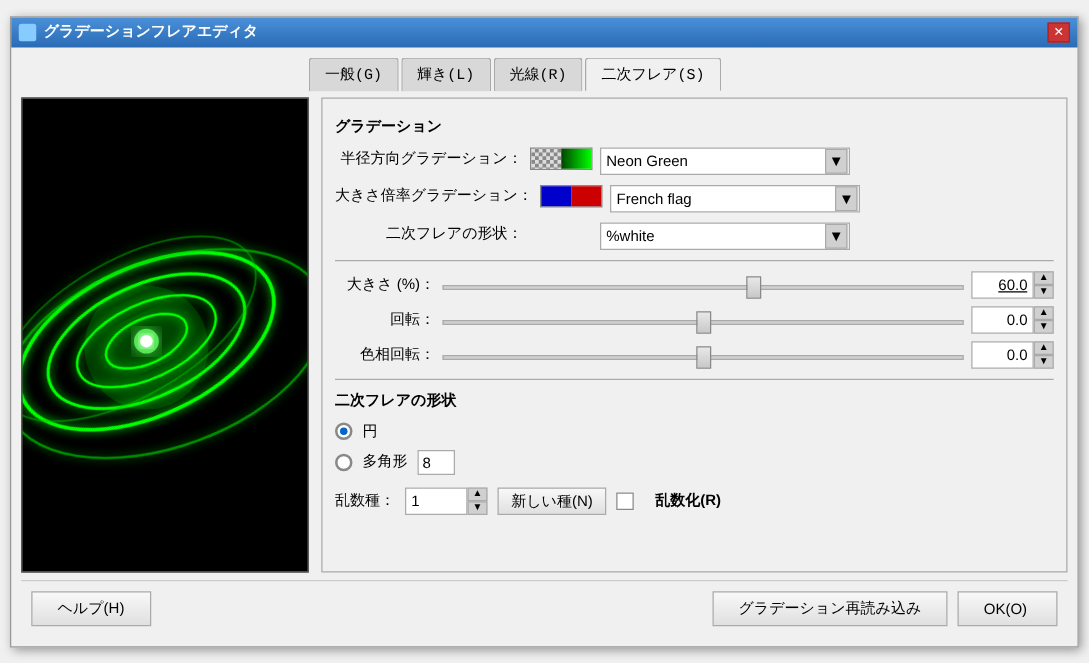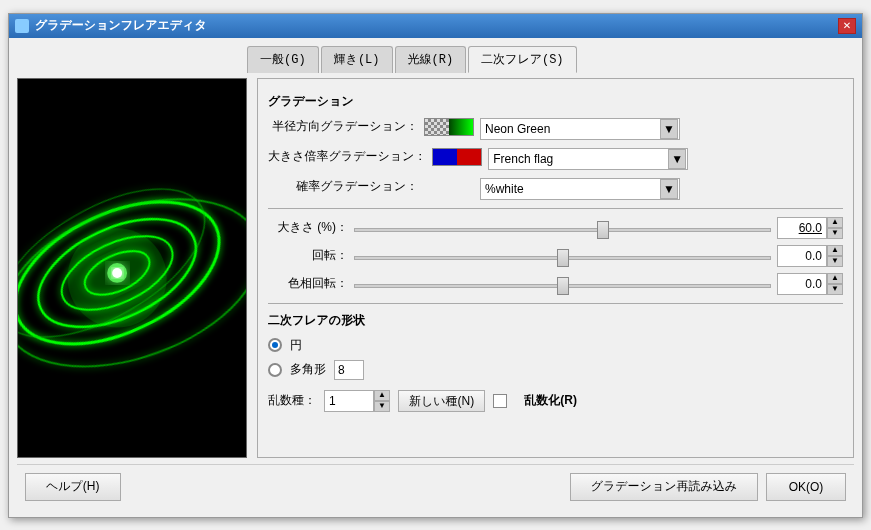--- a/index.html
+++ b/index.html
@@ -256,21 +256,21 @@
       background: #f0f0f0;
     }
     .bottom-btn {
       height: 28px;
       padding: 4px 20px;
       background: linear-gradient(to bottom, #f8f8f8, #e0e0e0);
       border: 1px solid #aaa;
       font-size: 12px;
       cursor: pointer;
       min-width: 80px;
-      text-align: center;
+      text-align: left;
     }
     .bottom-center {
       display: flex;
       gap: 8px;
     }
     
     .preview-canvas {
       width: 100%;
       height: 100%;
     }
@@ -386,21 +386,21 @@
           </div>
           <div class="dropdown-wrap">
             <select class="dropdown">
               <option>French flag</option>
             </select>
             <div class="dropdown-arrow">▼</div>
           </div>
         </div>
 
         <div class="gradient-row">
-          <span class="gradient-row-label">確率グラデーション：</span>
+          <span class="gradient-row-label">二次フレアの形状：</span>
           <div class="dropdown-wrap" style="margin-left: 56px;">
             <select class="dropdown">
               <option>%white</option>
             </select>
             <div class="dropdown-arrow">▼</div>
           </div>
         </div>
 
         <div class="separator"></div>
 

